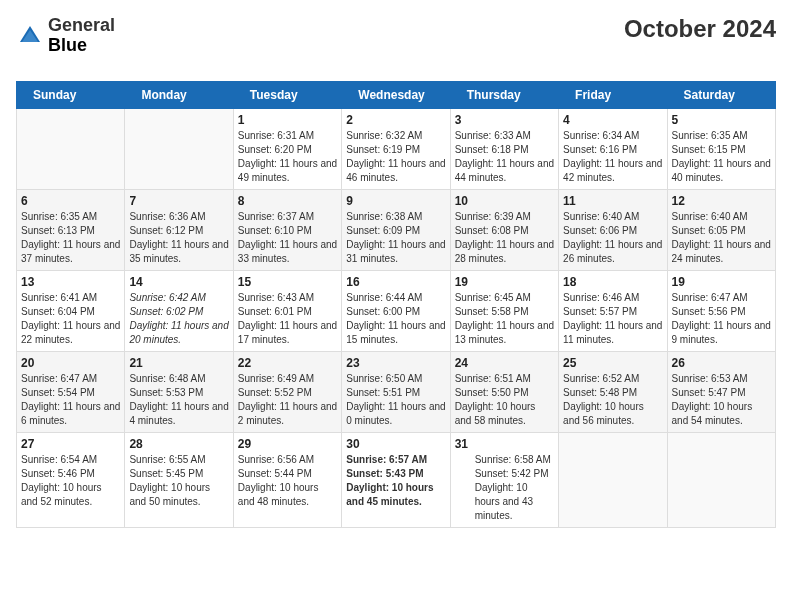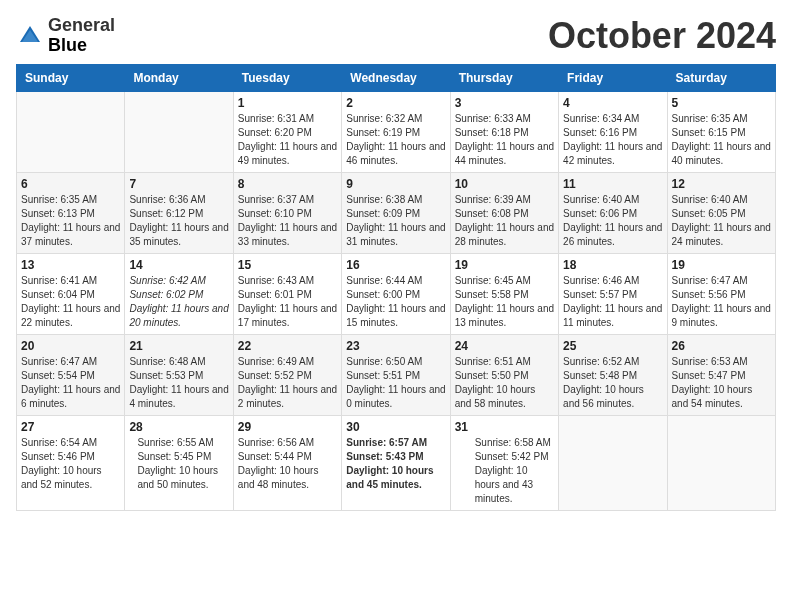--- a/index.html
+++ b/index.html
@@ -7,21 +7,21 @@
       font-family: Arial, sans-serif;
       background: #fff;
       width: 792px;
       min-height: 612px;
       padding: 16px;
     }
     .header {
       display: flex;
       justify-content: space-between;
       align-items: flex-start;
-      margin-bottom: 8px;
+      margin-bottom: 25px;
     }
     .logo {
       display: flex;
       align-items: center;
       gap: 4px;
     }
     .logo-text {
       font-size: 18px;
       font-weight: bold;
       line-height: 1.1;
@@ -32,40 +32,40 @@
     .logo-text span:first-child { color: #333; }
     .logo-text span:last-child { color: #000000; }
     .logo-icon {
       width: 28px;
       height: 28px;
     }
     .title-block {
       text-align: right;
     }
     .month-title {
-      font-size: 36px;
+      font-size: 24px;
       font-weight: bold;
       color: #333;
       line-height: 1.1;
     }
     .location {
       font-size: 16px;
       color: #555;
     }
     table {
       width: 100%;
       border-collapse: collapse;
       font-size: 10.5px;
     }
     thead tr {
       background: #1a6bb5;
       color: white;
     }
     thead th {
-      padding: 6px 8px;
+      padding: 6px 16px;
       font-size: 12px;
       font-weight: bold;
       text-align: left;
       border: 1px solid #1a6bb5;
     }
     tbody tr {
       border-bottom: 1px solid #ccc;
     }
     tbody td {
       vertical-align: top;
@@ -295,21 +295,21 @@
       </tr>
       <tr>
         <td>
           <div class="day-number">27</div>
           <div class="day-info" style="white-space: pre-line;">Sunrise: 6:54 AM
 Sunset: 5:46 PM
 Daylight: 10 hours and 52 minutes.</div>
         </td>
         <td>
           <div class="day-number">28</div>
-          <div class="day-info" style="white-space: pre-line; margin-left: 8px;">Sunrise: 6:55 AM
+          <div class="day-info" style="white-space: pre-line;">Sunrise: 6:55 AM
 Sunset: 5:45 PM
 Daylight: 10 hours and 50 minutes.</div>
         </td>
         <td>
           <div class="day-number">29</div>
           <div class="day-info" style="white-space: pre-line;">Sunrise: 6:56 AM
 Sunset: 5:44 PM
 Daylight: 10 hours and 48 minutes.</div>
         </td>
         <td>

